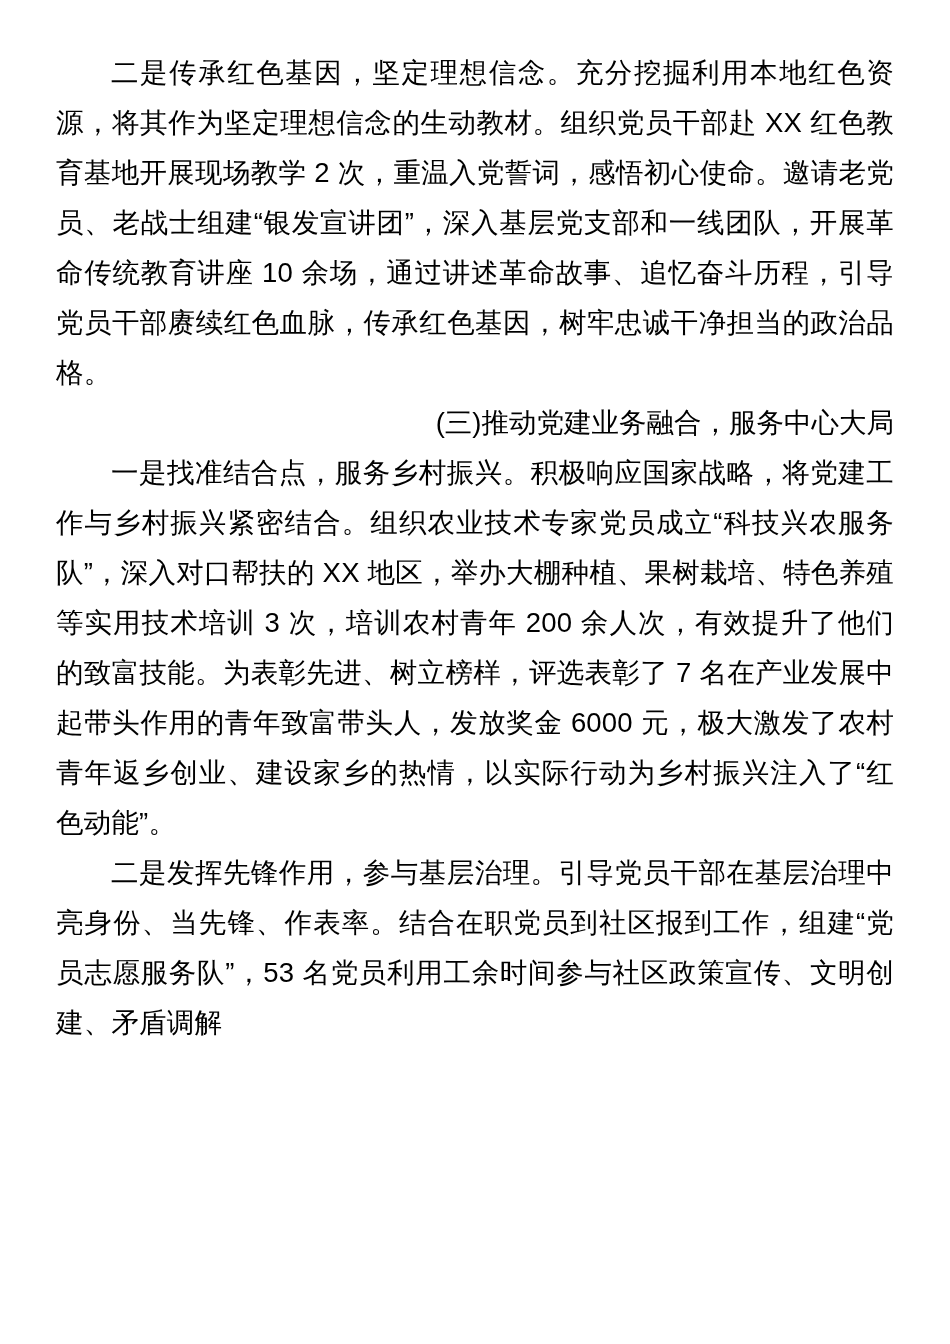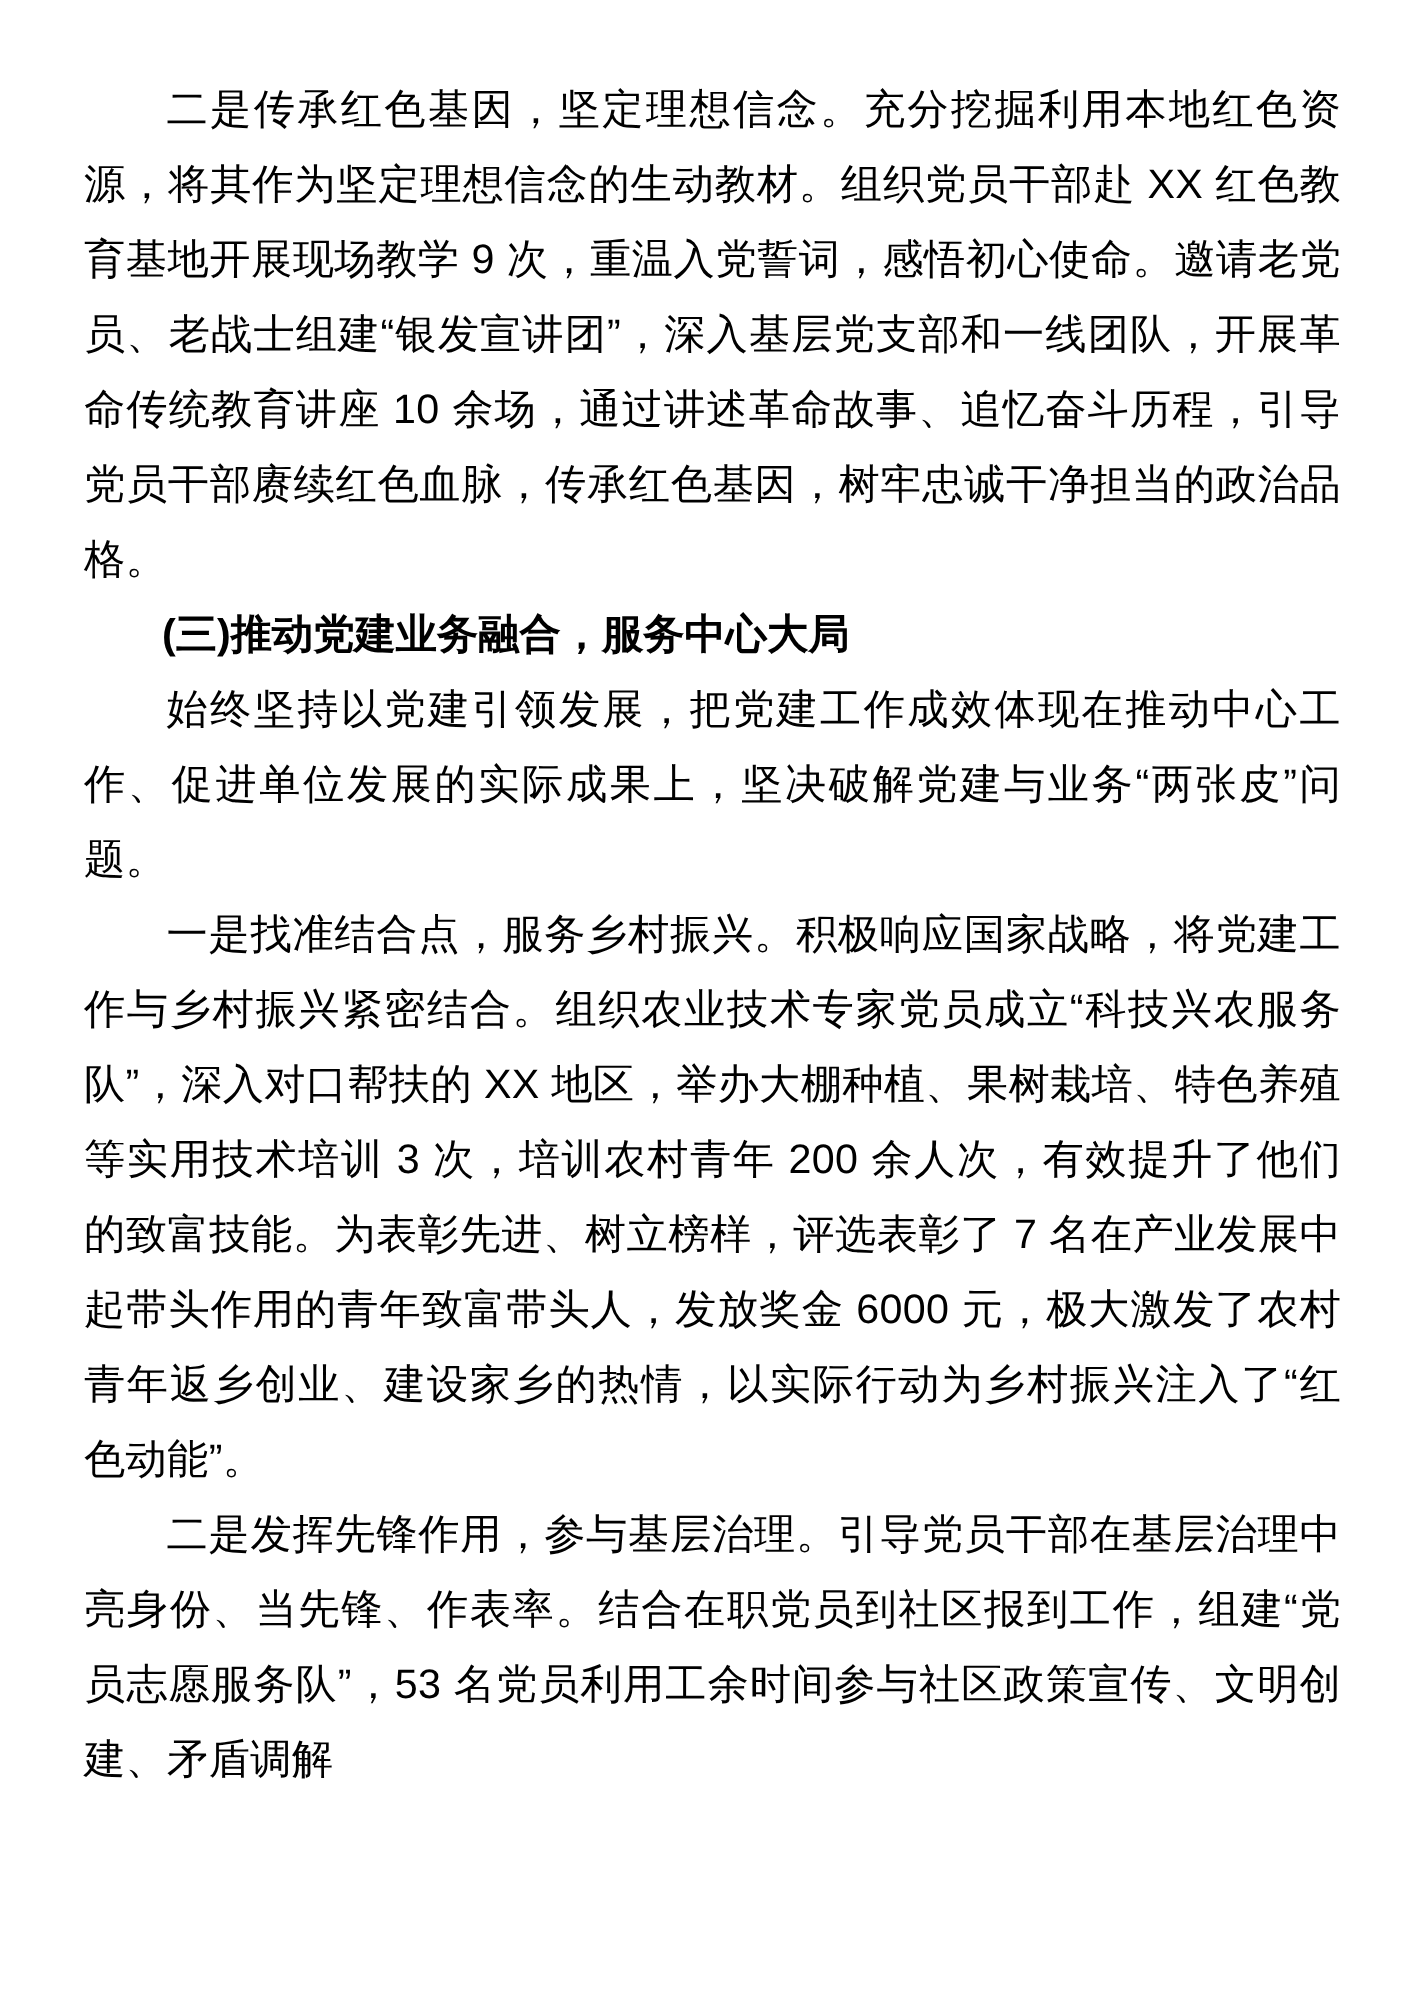--- a/index.html
+++ b/index.html
@@ -28,40 +28,39 @@
     font-size: 27.5px;
     line-height: 50px;
     color: #000000;
     text-align: justify;
     text-justify: inter-ideograph;
     text-indent: 55px;
     letter-spacing: 0.2px;
     font-weight: 400;
   }
   p.para.heading {
-    font-weight: 700;
+    font-weight: 400;
     text-indent: 52px;
     letter-spacing: 0px;
-    text-align: left;
+    text-align: right;
   }
   p.para:last-child {
     text-align: justify;
   }
 </style>
 </head>
 <body>
 
 <div class="page">
   <div class="doc-body">
 
-    <p class="para">二是传承红色基因，坚定理想信念。充分挖掘利用本地红色资源，将其作为坚定理想信念的生动教材。组织党员干部赴 XX 红色教育基地开展现场教学 9 次，重温入党誓词，感悟初心使命。邀请老党员、老战士组建“银发宣讲团”，深入基层党支部和一线团队，开展革命传统教育讲座 10 余场，通过讲述革命故事、追忆奋斗历程，引导党员干部赓续红色血脉，传承红色基因，树牢忠诚干净担当的政治品格。</p>
+    <p class="para">二是传承红色基因，坚定理想信念。充分挖掘利用本地红色资源，将其作为坚定理想信念的生动教材。组织党员干部赴 XX 红色教育基地开展现场教学 2 次，重温入党誓词，感悟初心使命。邀请老党员、老战士组建“银发宣讲团”，深入基层党支部和一线团队，开展革命传统教育讲座 10 余场，通过讲述革命故事、追忆奋斗历程，引导党员干部赓续红色血脉，传承红色基因，树牢忠诚干净担当的政治品格。</p>
 
 
     <p class="para heading">(三)推动党建业务融合，服务中心大局</p>
 
-    <p class="para">始终坚持以党建引领发展，把党建工作成效体现在推动中心工作、促进单位发展的实际成果上，坚决破解党建与业务“两张皮”问题。</p>
 
     <p class="para">一是找准结合点，服务乡村振兴。积极响应国家战略，将党建工作与乡村振兴紧密结合。组织农业技术专家党员成立“科技兴农服务队”，深入对口帮扶的 XX 地区，举办大棚种植、果树栽培、特色养殖等实用技术培训 3 次，培训农村青年 200 余人次，有效提升了他们的致富技能。为表彰先进、树立榜样，评选表彰了 7 名在产业发展中起带头作用的青年致富带头人，发放奖金 6000 元，极大激发了农村青年返乡创业、建设家乡的热情，以实际行动为乡村振兴注入了“红色动能”。</p>
 
     <p class="para">二是发挥先锋作用，参与基层治理。引导党员干部在基层治理中亮身份、当先锋、作表率。结合在职党员到社区报到工作，组建“党员志愿服务队”，53 名党员利用工余时间参与社区政策宣传、文明创建、矛盾调解</p>
 
   </div>
 </div>
 
 </body></html>

